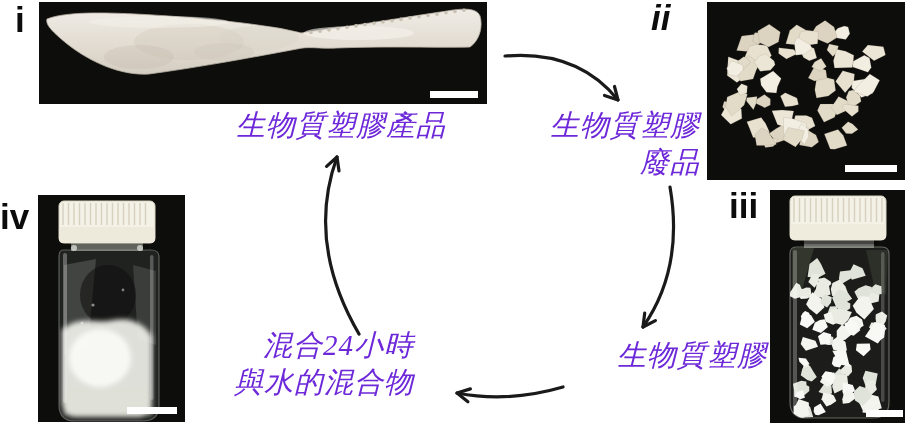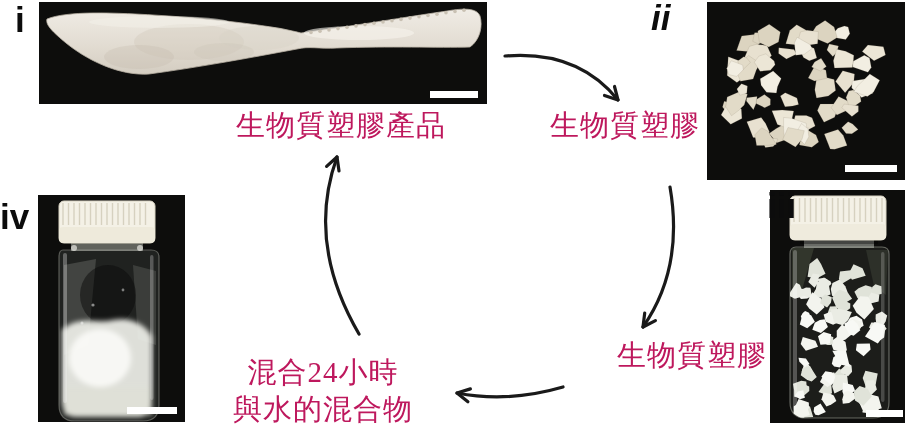--- a/index.html
+++ b/index.html
@@ -12,30 +12,30 @@
   .panel-i{left:39px;top:2px;width:448px;height:102px;}
   .panel-ii{left:707px;top:2px;width:198px;height:178px;}
   .panel-iii{left:770px;top:190px;width:135px;height:233px;}
   .panel-iv{left:38px;top:195px;width:147px;height:227px;}
   .roman{
     position:absolute;font-weight:bold;font-size:35px;line-height:38px;
     color:#0c0c0c;font-family:"Liberation Sans",sans-serif;
   }
   .roman-i{left:15px;top:1px;}
   .roman-ii{left:651px;top:-1px;font-style:italic;}
-  .roman-iii{left:729px;top:187px;margin-left:38px;}
+  .roman-iii{left:729px;top:187px;}
   .roman-iv{left:0px;top:198px;}
   .cap{
     position:absolute;font-family:"Liberation Serif",serif;
-    font-size:29px;line-height:37px;color:#be185d;letter-spacing:1px;
+    font-size:29px;line-height:37px;color:#6d28d9;letter-spacing:1px;font-style:italic;
   }
   .cap-i{left:204px;top:107px;width:274px;text-align:center;}
   .cap-ii{left:498px;top:107px;width:202px;text-align:right;}
   .cap-iii{left:563px;top:337px;width:204px;text-align:right;}
-  .cap-iv{left:184px;top:354px;width:230px;text-align:center;margin-left:24px;}
+  .cap-iv{left:184px;top:327px;width:230px;text-align:right;}
   .scalebar{position:absolute;background:#ffffff;height:7px;}
   .sb-i{left:430px;top:91px;width:48px;}
   .arrows{position:absolute;left:0;top:0;pointer-events:none;}
   .arrows path,.arrows polyline{
     fill:none;stroke:#1a1a1a;stroke-width:3.2;
     stroke-linecap:round;stroke-linejoin:round;
   }
 </style>
 </head>
 <body>
@@ -317,20 +317,21 @@
   <div class="roman roman-i">i</div>
   <div class="roman roman-ii">ii</div>
   <div class="roman roman-iii">iii</div>
   <div class="roman roman-iv">iv</div>
 
   <div class="cap cap-i">
     <div>生物質塑膠產品</div>
   </div>
   <div class="cap cap-ii">
     <div>生物質塑膠</div>
+    <div>廢品</div>
   </div>
   <div class="cap cap-iii">
     <div>生物質塑膠</div>
   </div>
   <div class="cap cap-iv">
     <div>混合24小時</div>
     <div>與水的混合物</div>
   </div>
 
   <svg class="arrows" width="907" height="430">

